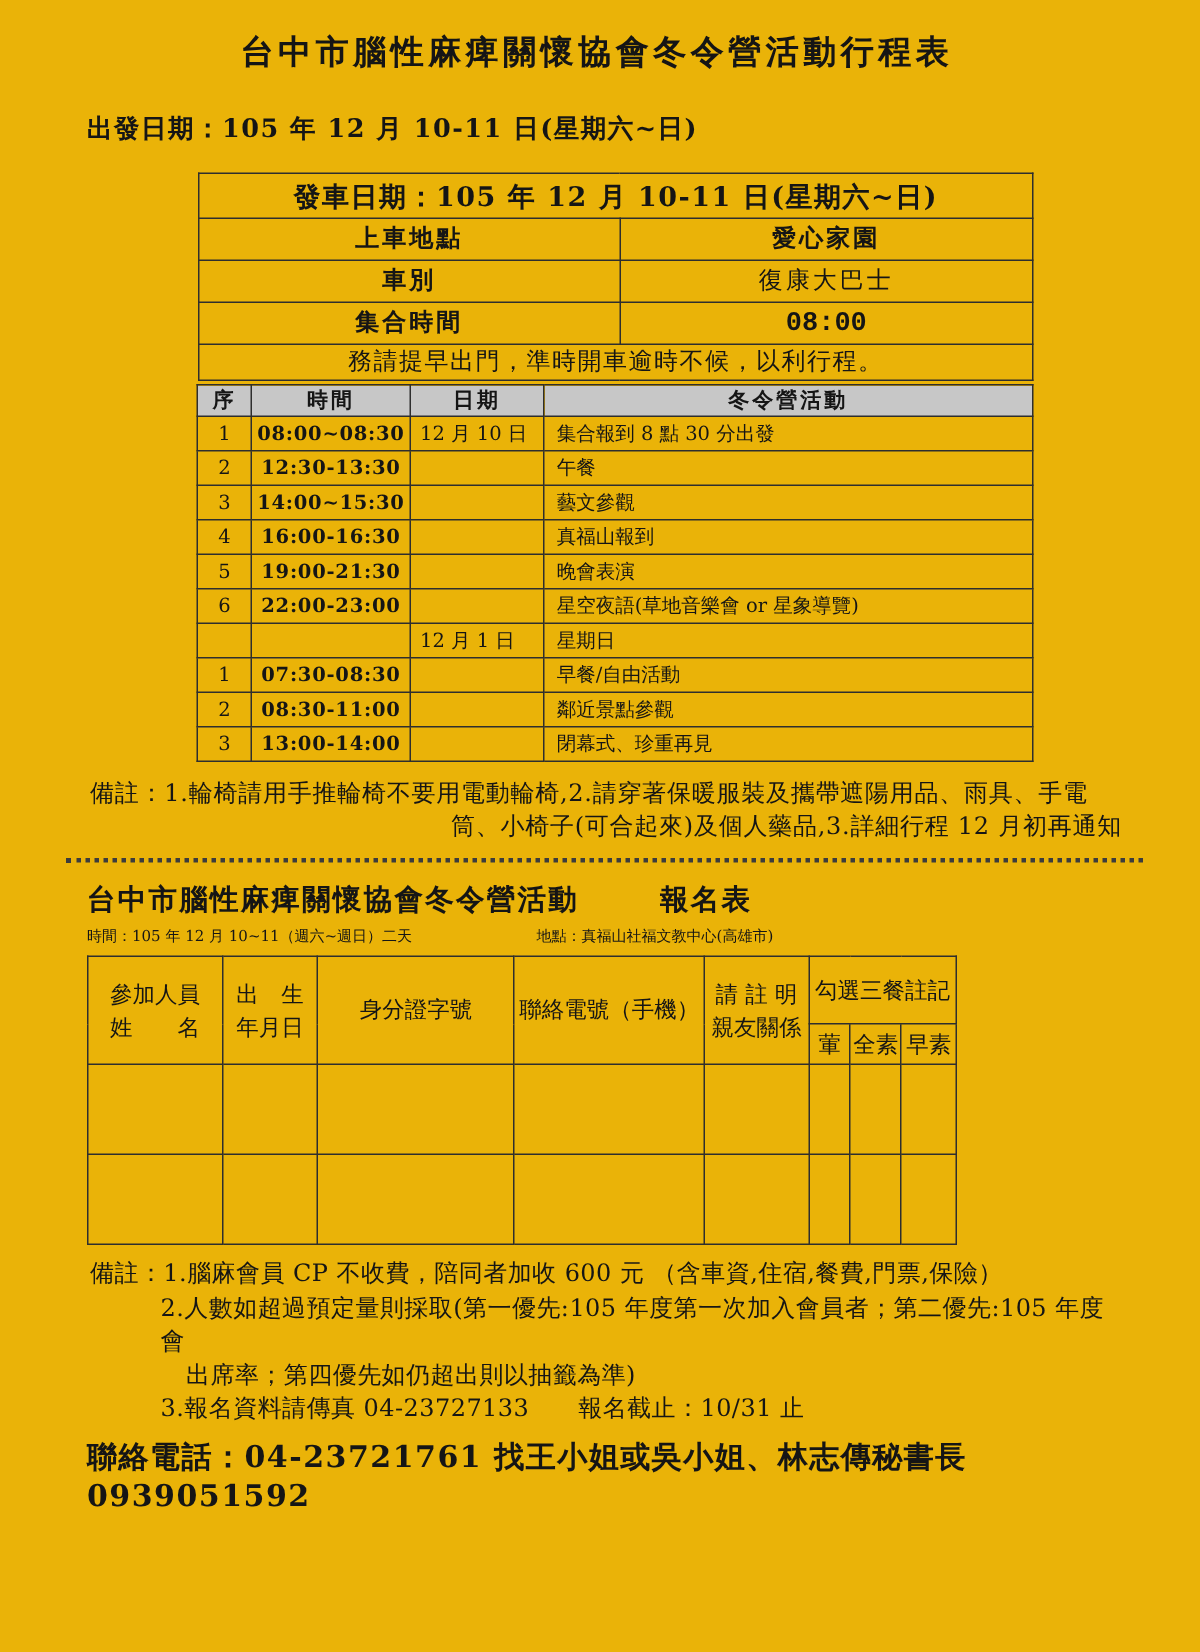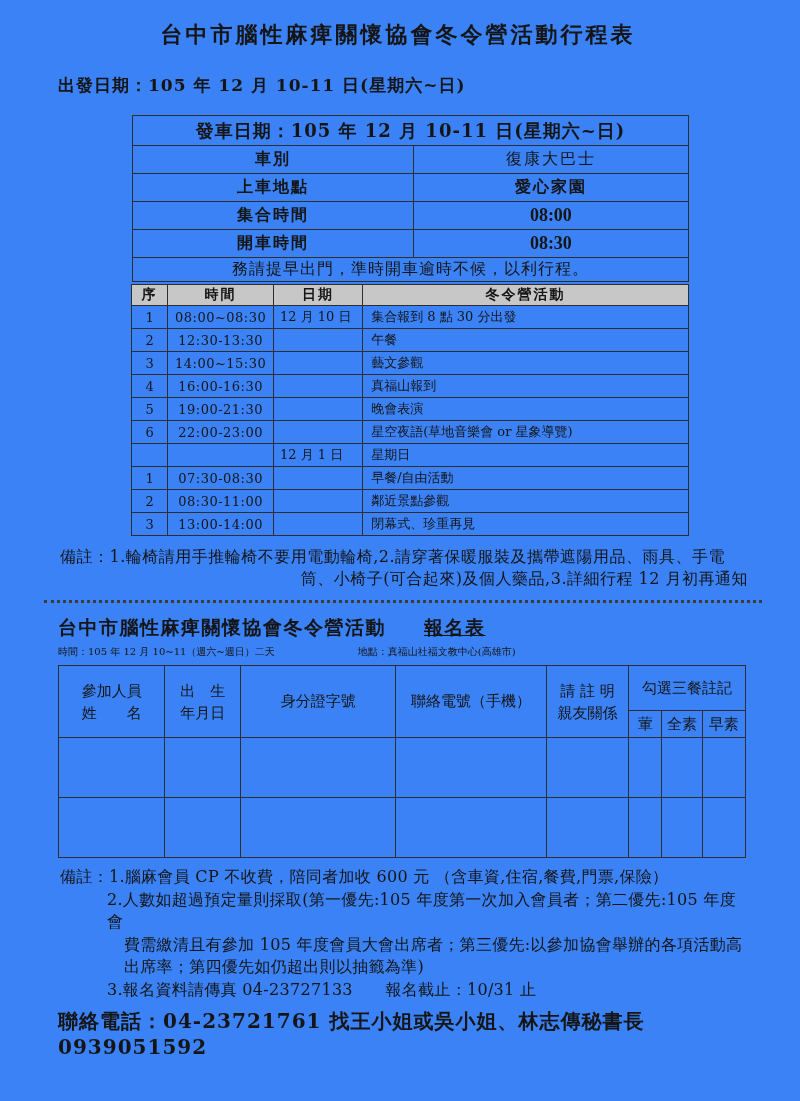--- a/index.html
+++ b/index.html
@@ -1,21 +1,21 @@
 <!DOCTYPE html>
 <html><head>
 <meta charset="utf-8">
 <style>
   * { margin: 0; padding: 0; box-sizing: border-box; }
   html, body { width: 800px; }
   body { background: #d8d5cf; font-family: "DejaVu Serif", "Liberation Serif", serif; }
   .page {
     position: relative;
     width: 800px; height: 1101px;
-    background: #3b82f6;
+    background: #eab308;
     color: #151515;
     padding: 20px 52px 0 58px;
     overflow: hidden;
   }
   .doc-title {
     text-align: center;
     font-size: 22px;
     font-weight: bold;
     letter-spacing: 3px;
     padding-right: 10px;
@@ -32,58 +32,58 @@
   
   .bus-table { width: 557px; margin: 18px 0 0 74px; }
   .bus-table .bus-header td {
     height: 30px; text-align: center;
     font-size: 18px; font-weight: bold; letter-spacing: 1px; margin-left: 40px;
   }
   .bus-table .info-row td { height: 28px; text-align: center; font-size: 16px; }
   .bus-table .info-row .label { font-weight: bold; letter-spacing: 2px; }
   .bus-table .info-row .value.place { font-weight: bold; letter-spacing: 2px; }
   .bus-table .info-row .value.time {
-    font-family: Liberation Serif, serif;
+    font-family: Liberation Mono, monospace;
     font-weight: bold; font-size: 18px;
   }
   .bus-table .note-row td {
     height: 24px; text-align: center;
     font-size: 16px; letter-spacing: 1px;
   }
 
   
   .schedule-table { width: 558px; margin: 2px 0 0 73px; }
   .schedule-table th {
     background: #c7c7c7;
     height: 21px; font-size: 14px; font-weight: bold;
     letter-spacing: 2px;
   }
   .schedule-table td { height: 23px; font-size: 13px; }
   .schedule-table td.c-no { text-align: center; }
-  .schedule-table td.c-time { text-align: center; letter-spacing: 0.5px; }
+  .schedule-table td.c-time { text-align: center; letter-spacing: 0.5px; font-weight: bold; }
   .schedule-table td.c-date { padding-left: 6px; }
   .schedule-table td.c-act { padding-left: 8px; }
 
   .remarks-1 { margin: 10px 0 0 2px; font-size: 16px; line-height: 22px; letter-spacing: 0.5px; }
   .remarks-1 .indent { padding-left: 56px; text-align: right; }
 
   .dotted-sep {
     margin: 10px 0 0 -14px;
     width: 718px;
     border-top: 3px dotted #3c3c3c;
     height: 0;
   }
 
   
   .reg-title-line { margin-top: 12px; font-size: 19px; font-weight: bold; letter-spacing: 1.5px; }
-  .reg-title-line .reg-form-label { margin-left: 38px; text-decoration: underline; }
+  .reg-title-line .reg-form-label { margin-left: 54px; }
   .reg-info-line { margin-top: 4px; font-size: 10px; display: flex; gap: 35px; }
   .reg-info-line .place { margin-left: 48px; }
 
-  .reg-table { width: 688px; margin-top: 6px; }
+  .reg-table { width: 580px; margin-top: 6px; }
   .reg-table th { font-weight: normal; font-size: 15px; text-align: center; vertical-align: middle; }
   .reg-table .hdr-top th { height: 45px; }
   .reg-table .hdr-sub th { height: 27px; }
   .reg-table .hdr-2line div { line-height: 22px; }
   .reg-table .empty-row td { height: 60px; }
 
   .remarks-2 { margin: 8px 0 0 2px; font-size: 16px; line-height: 22.5px; letter-spacing: 0.3px; }
   .remarks-2 .ind1 { padding-left: 47px; }
   .remarks-2 .ind2 { padding-left: 64px; }
 
@@ -104,34 +104,30 @@
   <table class="bus-table">
     <colgroup>
         <col style="width:50.5%">
         <col style="width:49.5%">
       </colgroup>
     <tbody>
       <tr class="bus-header">
         <td colspan="2">發車日期：105 年 12 月 10-11 日(星期六~日)</td>
       </tr>
       <tr class="info-row">
+        <td class="label">上車地點</td>
+        <td class="value place">愛心家園</td>
+      </tr>
+      <tr class="info-row">
         <td class="label">車別</td>
         <td class="value place" style="font-weight:normal;">復康大巴士</td>
-      </tr>
-      <tr class="info-row">
-        <td class="label">上車地點</td>
-        <td class="value place">愛心家園</td>
       </tr>
       <tr class="info-row">
         <td class="label">集合時間</td>
         <td class="value time">08:00</td>
-      </tr>
-      <tr class="info-row">
-        <td class="label">開車時間</td>
-        <td class="value time">08:30</td>
       </tr>
       <tr class="note-row">
         <td colspan="2">務請提早出門，準時開車逾時不候，以利行程。</td>
       </tr>
     </tbody>
   </table>
 
   <table class="schedule-table">
     <colgroup>
       <col style="width:6.5%">
@@ -281,20 +277,19 @@
         <td></td>
         <td></td>
         <td></td>
       </tr>
     </tbody>
   </table>
 
   <div class="remarks-2">
     <div>備註：1.腦麻會員 CP 不收費，陪同者加收 600 元 （含車資,住宿,餐費,門票,保險）</div>
     <div class="ind1">2.人數如超過預定量則採取(第一優先:105 年度第一次加入會員者；第二優先:105 年度會</div>
-    <div class="ind2">費需繳清且有參加 105 年度會員大會出席者；第三優先:以參加協會舉辦的各項活動高</div>
     <div class="ind2">出席率；第四優先如仍超出則以抽籤為準)</div>
     <div class="ind1">3.報名資料請傳真 04-23727133　　報名截止：10/31 止</div>
   </div>
 
   <div class="contact-line">聯絡電話：04-23721761 找王小姐或吳小姐、林志傳秘書長 0939051592</div>
 
 </div>
 
 </body></html>

